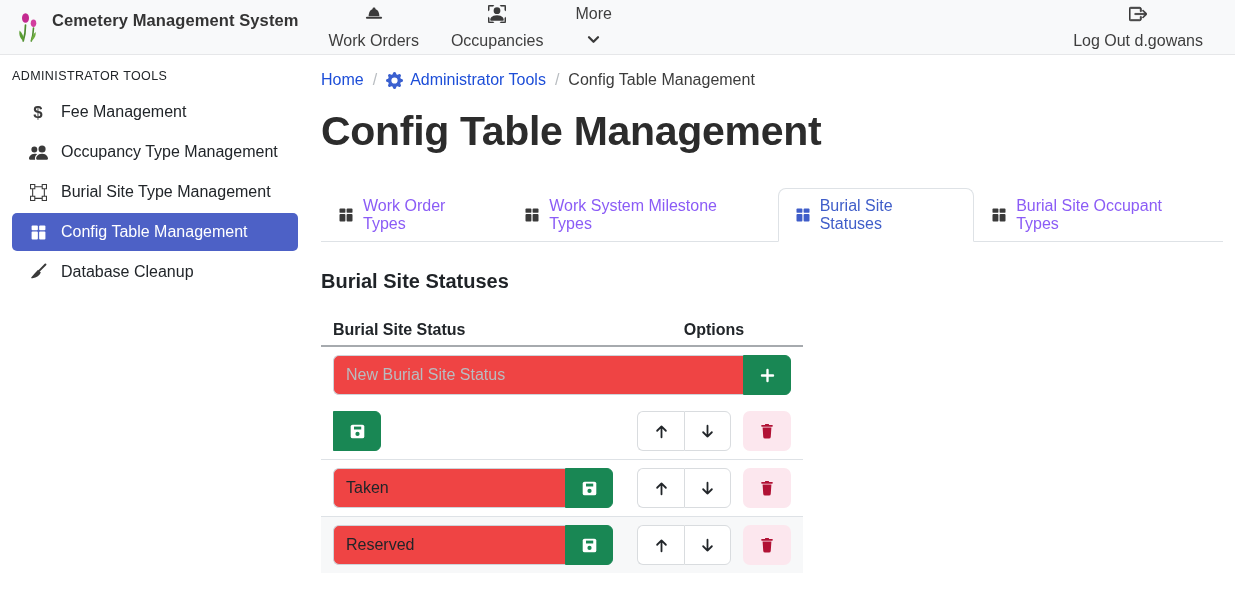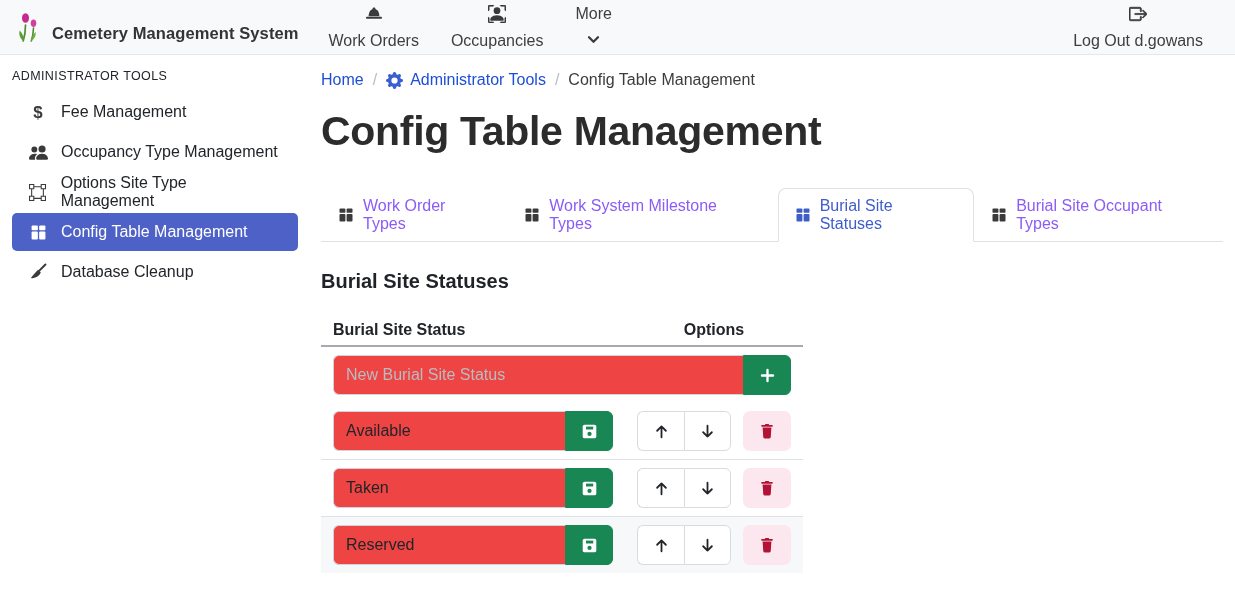--- a/index.html
+++ b/index.html
@@ -2,21 +2,21 @@
 <html><head>
 <meta charset="utf-8">
 <style>
   * { margin:0; padding:0; box-sizing:border-box; }
   html,body { width:1235px; height:591px; background:#fff; overflow:hidden;
     font-family:"Liberation Sans", sans-serif; color:#212529; }
 
   
   .navbar { height:55px; background:#f8f9fa; border-bottom:1px solid #e6e7e9;
     display:flex; align-items:center; padding:0 16px; }
-  .brand { display:flex; align-items:flex-end; gap:10px; cursor:pointer; }
+  .brand { display:flex; align-items:flex-start; gap:10px; cursor:pointer; }
   .brand-title { font-size:16.5px; font-weight:bold; color:#343434; letter-spacing:.1px; }
   .nav-links { display:flex; margin-left:14px; }
   .nav-link { display:flex; align-items:center; gap:9px; padding:8px 16px;
     font-size:16px; color:#3e3e3e; cursor:pointer; text-decoration:none;flex-direction:column; }
   .nav-link svg { flex:0 0 auto; }
   .flex-spacer { flex:1; }
 
   
   .layout { display:flex; height:536px; }
   .sidebar { width:310px; padding:12px 12px 0; flex:0 0 auto; }
@@ -149,21 +149,21 @@
       </span>
       <span>Occupancy Type Management</span>
     </div>
 
     <div class="side-item">
       <span class="ico">
         <svg width="17" height="17" viewBox="0 0 16 16" fill="currentColor">
           <path d="M5 2V0H0v5h2v6H0v5h5v-2h6v2h5v-5h-2V5h2V0h-5v2H5zm6 1v2h2v6h-2v2H5v-2H3V5h2V3h6zm1-2h3v3h-3V1zm3 11v3h-3v-3h3zM4 15H1v-3h3v3zM1 4V1h3v3H1z"></path>
         </svg>
       </span>
-      <span>Options Site Type Management</span>
+      <span>Burial Site Type Management</span>
     </div>
 
     <div class="side-item active">
       <span class="ico">
         <svg width="17" height="17" viewBox="0 0 16 16" fill="currentColor">
           <rect x="1.5" y="1.5" width="5.9" height="4.3" rx="0.9"></rect>
             <rect x="8.6" y="1.5" width="5.9" height="4.3" rx="0.9"></rect>
           <rect x="1.5" y="7" width="5.9" height="7.5" rx="0.9"></rect>
             <rect x="8.6" y="7" width="5.9" height="7.5" rx="0.9"></rect>
         </svg>
@@ -265,21 +265,20 @@
                   <path d="M8 2.8 V13.2 M2.8 8 H13.2" stroke="#fff" stroke-width="2.2" stroke-linecap="round"></path>
                 </svg>
               </button>
             </div>
           </td>
         </tr>
 
         <tr class="data-row">
           <td>
             <div class="input-group">
-              <input type="text" value="Available" style="">
               <button class="btn-attach">
                 <svg width="17" height="17" viewBox="0 0 16 16">
                   <rect x="1.6" y="1.6" width="12.8" height="12.8" rx="1.8" fill="#fff"></rect>
                   <rect x="4.7" y="3.4" width="6.8" height="2.7" fill="#198754"></rect>
                   <circle cx="8" cy="10.3" r="2" fill="#198754"></circle>
                 </svg>
               </button>
             </div>
           </td>
           <td>

